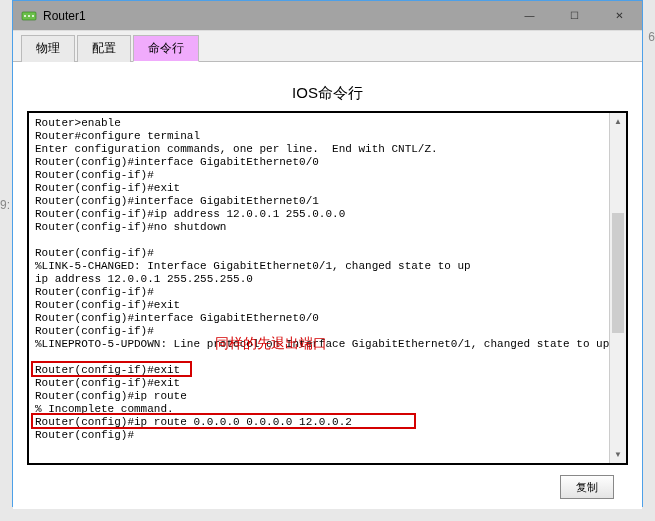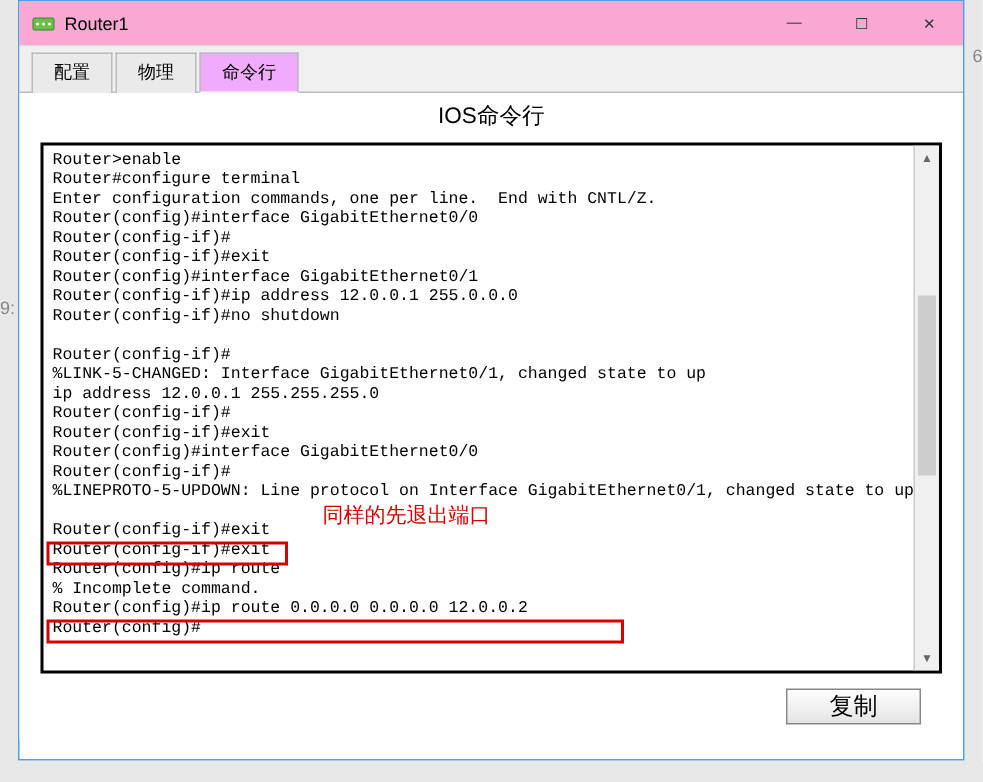--- a/index.html
+++ b/index.html
@@ -14,21 +14,21 @@
   }
   .window {
     position: absolute;
     left: 12px; top: 0;
     width: 631px; height: 507px;
     background: #fff;
     border: 1px solid #4da0e8;
   }
   .titlebar {
     height: 30px;
-    background: #f9a8d4;
+    background: #a3a3a3;
     display: flex;
     align-items: center;
     border-bottom: 1px solid #ddd;
   }
   .titlebar .icon {
     width: 16px; height: 16px;
     margin: 0 6px 0 8px;
     display: flex; align-items: center; justify-content: center;
   }
   .titlebar .title { font-size: 12px; flex: 1; color: #000; }
@@ -54,21 +54,21 @@
     border-bottom: none;
     margin-right: 2px;
     position: relative;
     top: 1px;
   }
   .tab.active {
     background: #f0abfc;
     border-bottom: 1px solid #fff;
   }
   .content {
-    padding: 0 14px 10px 14px;
+    padding: 16px 14px 10px 14px;
     background: #fff;
   }
   .heading {
     text-align: center;
     font-size: 15px;
     padding: 6px 0 8px 0;
   }
   .terminal {
     border: 2px solid #000;
     background: #fff;
@@ -104,24 +104,24 @@
     top: 100px; height: 120px;
     background: #cdcdcd;
   }
   .buttons-row {
     display: flex;
     justify-content: flex-end;
     gap: 20px;
     padding: 10px 14px 0 0;
   }
   .btn {
-    width: 90px; height: 24px;
+    width: 54px; height: 24px;
     background: linear-gradient(#fefefe,#e4e4e4);
     border: 1px solid #888;
-    font-size: 16px;
+    font-size: 11px;
     display: flex; align-items: center; justify-content: center;
   }
   .annot1 {
     position: absolute;
     border: 2px solid #d40000;
     background: transparent;
     pointer-events: none;
   }
   .annot-text { position: absolute; color: #d40000; font-size: 14px; line-height: 18px; pointer-events: none; }
   .side-glyph { position: absolute; font-size: 12px; color: #878787; pointer-events:none; }
@@ -141,22 +141,22 @@
     </span>
     <span class="title">Router1</span>
     <div class="winbtns">
       <div class="winbtn">—</div>
       <div class="winbtn">☐</div>
       <div class="winbtn close">✕</div>
     </div>
   </div>
 
   <div class="tabs">
+    <div class="tab"><span>物理</span></div>
     <div class="tab"><span>配置</span></div>
-    <div class="tab"><span>物理</span></div>
     <div class="tab active"><span>命令行</span></div>
   </div>
 
   <div class="content">
     <div class="heading">IOS命令行</div>
 
     <div class="terminal">
       <pre>Router&gt;enable
 Router#configure terminal
 Enter configuration commands, one per line.  End with CNTL/Z.

